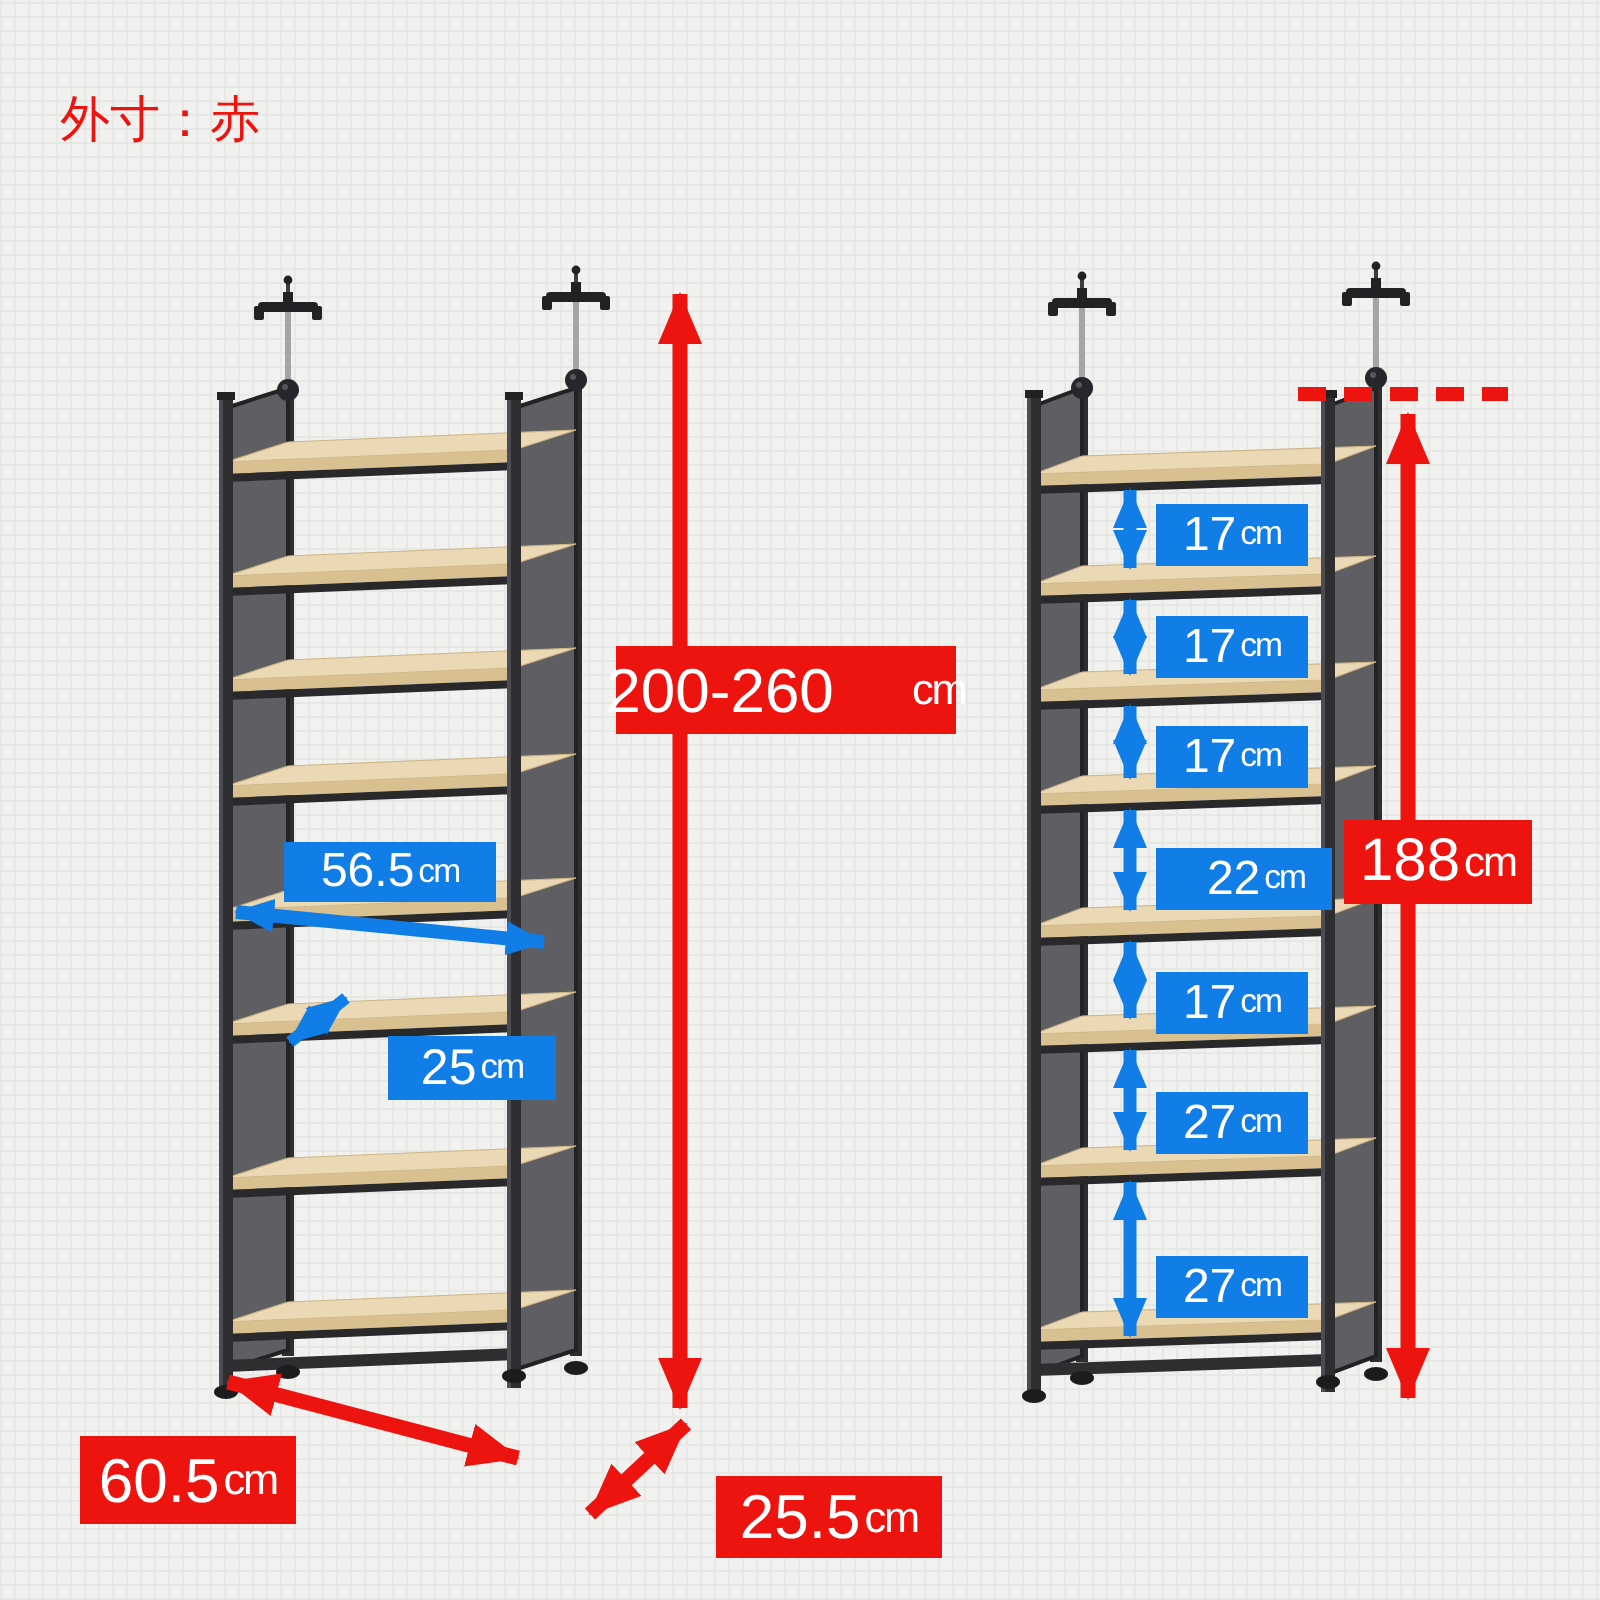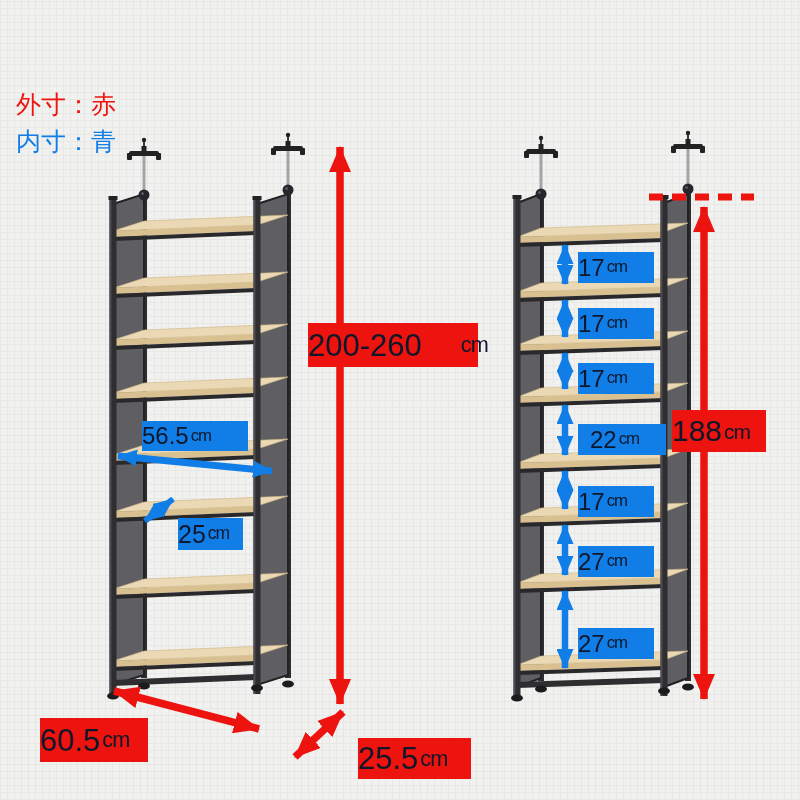--- a/index.html
+++ b/index.html
@@ -12,29 +12,29 @@
     background-color:#f1f1ef;
     background-image:
       repeating-linear-gradient(0deg,#e7e7e5 0 1px,transparent 1px 7px),
       repeating-linear-gradient(90deg,#e7e7e5 0 1px,transparent 1px 7px);
     font-family:"Liberation Sans","DejaVu Sans",sans-serif;
   }
   .page-title{
     position:absolute;top:36px;left:50%;transform:translateX(-50%);
     font-size:44px;font-weight:700;color:#333;letter-spacing:4px;white-space:nowrap;
   }
-  .legend{position:absolute;left:16px;top:42px;font-size:25px;line-height:37px;margin-top:44px;}
+  .legend{position:absolute;left:30px;top:42px;font-size:25px;line-height:37px;}
   .legend .outer{color:var(--red);}
   .legend .inner{color:var(--blue);}
   svg.layer{position:absolute;left:0;top:0;}
   #illustration{z-index:1;}
   #annotations{z-index:2;}
   .dim{
-    position:absolute;z-index:3;display:flex;align-items:center;justify-content:flex-start;
-    color:#0f172a;white-space:nowrap;line-height:1;
+    position:absolute;z-index:3;display:flex;align-items:center;justify-content:center;
+    color:#ffffff;white-space:nowrap;line-height:1;
   }
   .dim.red{background:var(--red);}
   .dim.blue{background:var(--blue);}
   .dim .unit{font-size:0.70em;margin-left:2px;letter-spacing:-1px;}
 </style>
 </head>
 <body>
 
 <div class="stage">
 
@@ -181,32 +181,31 @@
     <line x1="565" y1="300" x2="565" y2="337" style="stroke:var(--blue)" stroke-width="6.5" marker-start="url(#bh)" marker-end="url(#bh)"></line>
     <line x1="565" y1="353" x2="565" y2="389" style="stroke:var(--blue)" stroke-width="6.5" marker-start="url(#bh)" marker-end="url(#bh)"></line>
     <line x1="565" y1="405" x2="565" y2="455" style="stroke:var(--blue)" stroke-width="6.5" marker-start="url(#bh)" marker-end="url(#bh)"></line>
     <line x1="565" y1="471" x2="565" y2="509" style="stroke:var(--blue)" stroke-width="6.5" marker-start="url(#bh)" marker-end="url(#bh)"></line>
     <line x1="565" y1="525" x2="565" y2="575" style="stroke:var(--blue)" stroke-width="6.5" marker-start="url(#bh)" marker-end="url(#bh)"></line>
     <line x1="565" y1="591" x2="565" y2="668" style="stroke:var(--blue)" stroke-width="6.5" marker-start="url(#bh)" marker-end="url(#bh)"></line>
   </svg>
 
   <div class="legend">
     <div class="outer">外寸：赤</div>
-    <div class="inner">内寸：青</div>
   </div>
 
   <div class="dim red" style="left:308px;top:323px;width:170px;height:44px;font-size:31px;gap:37px;">
     <span>200-260</span>
       <span class="unit">cm</span>
   </div>
   <div class="dim blue" style="left:142px;top:421px;width:106px;height:30px;font-size:24px;">
     <span>56.5</span>
       <span class="unit">cm</span>
   </div>
-  <div class="dim blue" style="left:178px;top:518px;width:65px;height:32px;font-size:25px;">
+  <div class="dim blue" style="left:194px;top:518px;width:84px;height:32px;font-size:25px;">
     <span>25</span>
       <span class="unit">cm</span>
   </div>
   <div class="dim red" style="left:40px;top:718px;width:108px;height:44px;font-size:31px;">
     <span>60.5</span>
       <span class="unit">cm</span>
   </div>
   <div class="dim red" style="left:358px;top:738px;width:113px;height:41px;font-size:31px;">
     <span>25.5</span>
       <span class="unit">cm</span>

